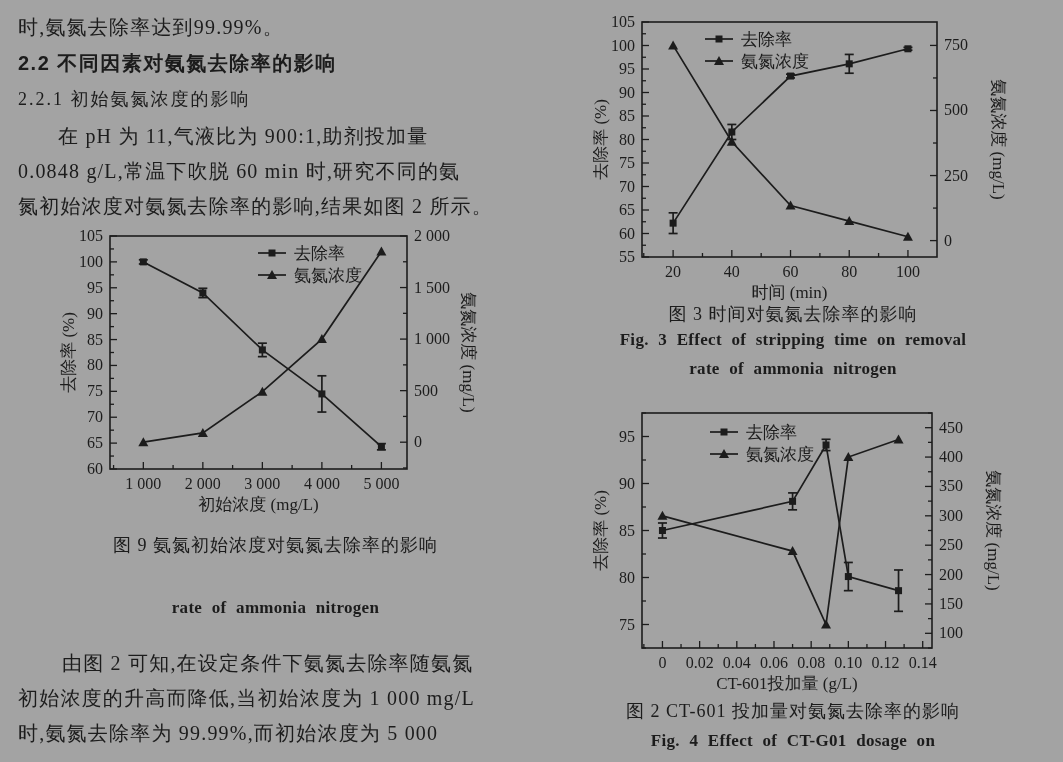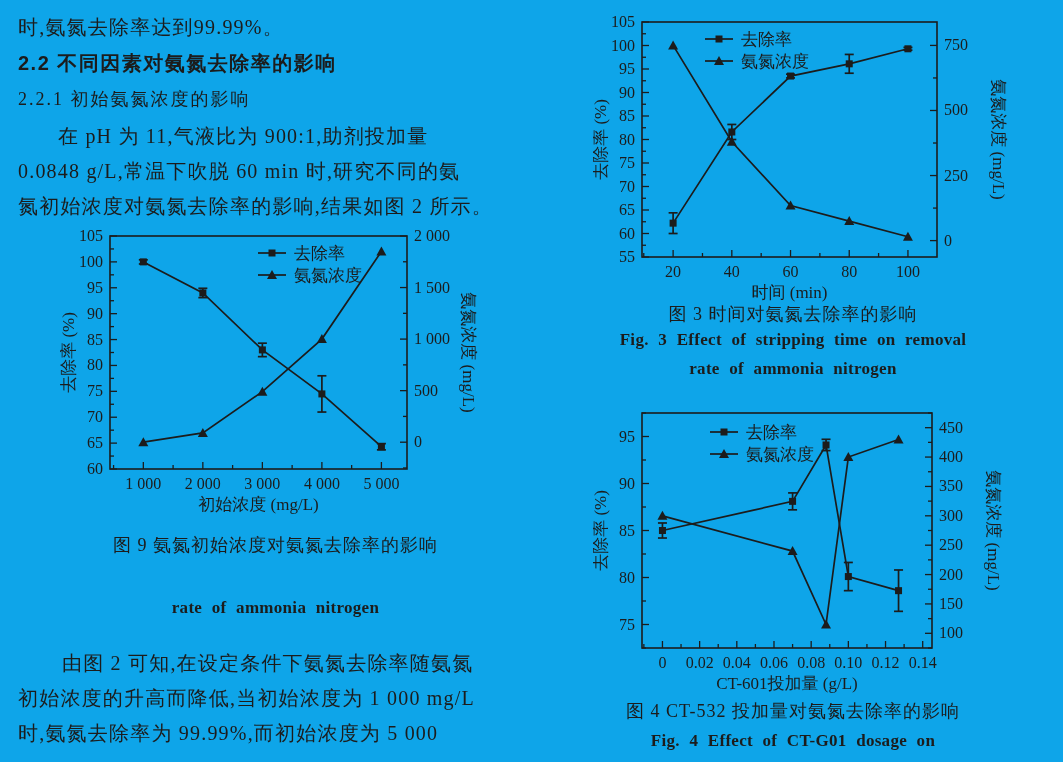--- a/index.html
+++ b/index.html
@@ -1,16 +1,16 @@
 <!DOCTYPE html>
 <html><head>
 <meta charset="utf-8">
 <style>
   html,body{margin:0;padding:0;background:#e8e8e8;}
-  .page{position:relative;width:1063px;height:762px;background:#0ea5e9;overflow:hidden;
+  .page{position:relative;width:1063px;height:762px;background:#a3a3a3;overflow:hidden;
         font-family:"Liberation Serif","DejaVu Serif",serif;color:#1c1c1c;}
   .abs{position:absolute;margin:0;white-space:nowrap;}
   .body-line{font-size:20px;letter-spacing:1.2px;}
   .heading{font-size:20px;font-weight:bold;font-family:"Liberation Sans","DejaVu Sans",sans-serif;letter-spacing:1.5px;}
   .subheading{font-size:18px;letter-spacing:2px;}
   .caption-zh{font-size:18px;letter-spacing:1px;text-align:center;}
   .caption-en{font-size:17px;font-weight:bold;word-spacing:5px;text-align:center;letter-spacing:0.3px;}
   .cap-wrap{position:absolute;}
   svg{position:absolute;}
 </style>
@@ -385,19 +385,19 @@
         <line x1="117" y1="30" x2="145" y2="30" stroke="#1c1c1c" stroke-width="1.7"></line>
         <rect x="127.5" y="26.5" width="7" height="7" fill="#1c1c1c" stroke="none"></rect>
         <text x="153" y="36" fill="#1c1c1c" font-size="17px" font-family="&quot;Liberation Serif&quot;,&quot;DejaVu Serif&quot;,serif">去除率</text>
         <line x1="117" y1="52" x2="145" y2="52" stroke="#1c1c1c" stroke-width="1.7"></line>
         <path d="M 131 47 L 136 56 L 126 56 Z" fill="#1c1c1c" stroke="none"></path>
         <text x="153" y="58" fill="#1c1c1c" font-size="17px" font-family="&quot;Liberation Serif&quot;,&quot;DejaVu Serif&quot;,serif">氨氮浓度</text>
       </g>
     </svg>
 
   <div class="cap-wrap" style="left:578px;top:699px;width:430px;">
-      <p class="caption-zh abs" style="position:static;">图 4  CT-532 投加量对氨氮去除率的影响</p>
+      <p class="caption-zh abs" style="position:static;">图 2  CT-601 投加量对氨氮去除率的影响</p>
     </div>
   <div class="cap-wrap" style="left:578px;top:731px;width:430px;">
       <p class="caption-en abs" style="position:static;">Fig. 4   Effect of CT-G01 dosage on</p>
     </div>
 
 </div>
 
 </body></html>

